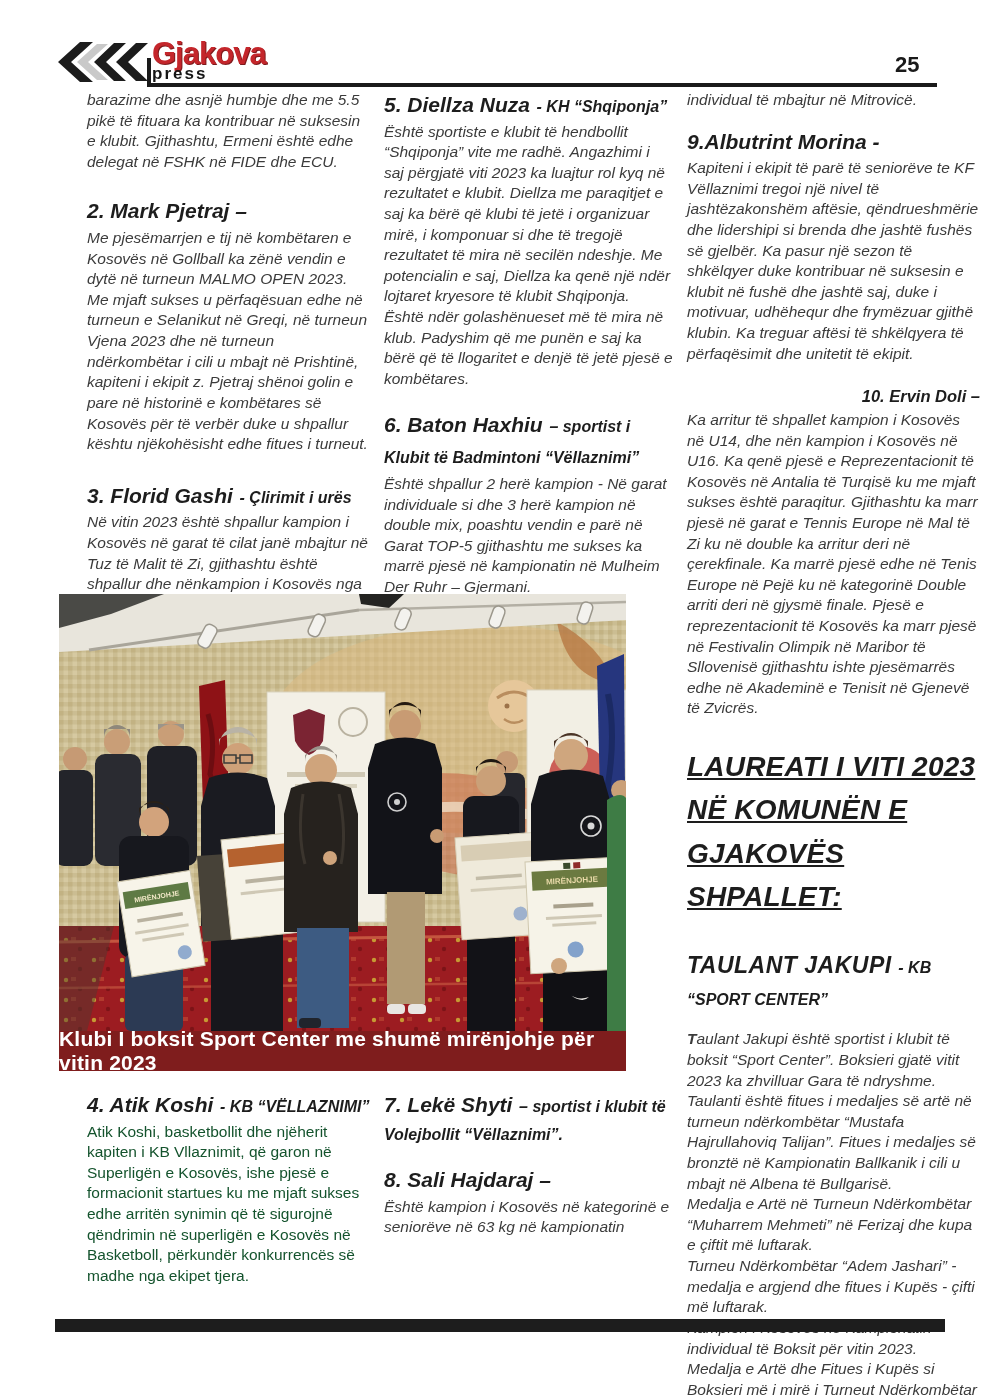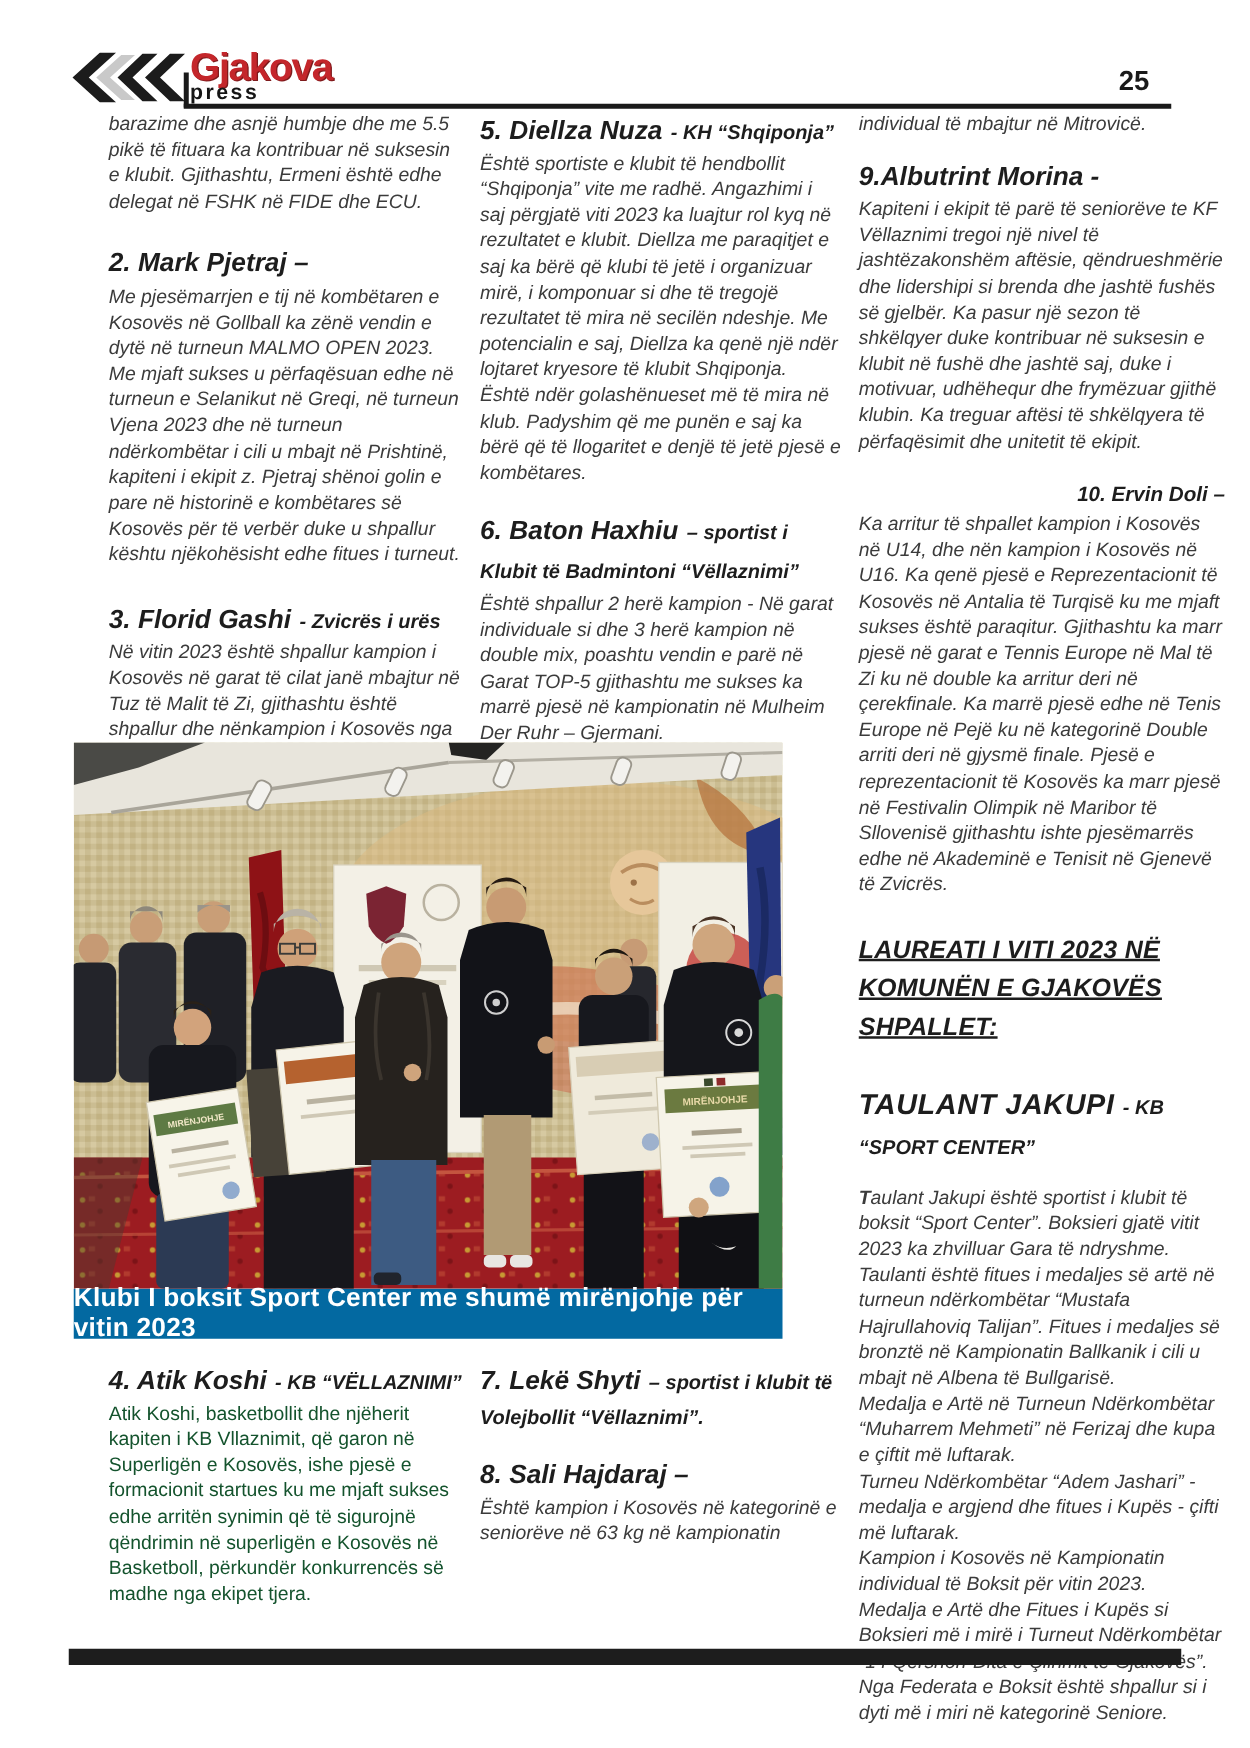--- a/index.html
+++ b/index.html
@@ -32,29 +32,29 @@
   .h-main{font-size:21px;font-weight:bold;}
   .h-tag{font-size:16px;font-weight:bold;}
   .mt-s2{margin-top:24px;margin-bottom:4px;}
   .mt-s3{margin-top:26px;margin-bottom:4px;}
   .mt-first{margin-bottom:4px;}
   .mt-s6{margin-top:18px;margin-bottom:4px;line-height:1.3;}
   .mt-s8{margin-top:20px;margin-bottom:4px;}
   .mt-s9{margin-top:16px;margin-bottom:4px;}
   .h-small .h-main{font-size:16.5px;}
   .mt-s10{margin-top:16px;margin-bottom:2px;text-align:right;}
-  .laureati{margin-top:26px;margin-bottom:6px;font-size:20px;font-weight:bold;font-style:italic;
+  .laureati{margin-top:26px;margin-bottom:6px;font-size:28px;font-weight:bold;font-style:italic;
     color:#1d1d1d;text-decoration:underline;line-height:1.55;letter-spacing:0.2px;}
   .taulant-h{margin-top:30px;margin-bottom:16px;line-height:1.35;}
   .taulant-h .h-main{font-size:23px;letter-spacing:0.5px;}
   .taulant-body::first-letter{font-weight:bold;}
   
   #photo{position:absolute;left:59px;top:594px;width:567px;}
   #photo svg{display:block;}
-  .caption{height:40px;background:#0369a1;color:#ffffff;font-size:21px;font-weight:bold;
+  .caption{height:40px;background:#7f1d1d;color:#ffffff;font-size:21px;font-weight:bold;
     display:flex;align-items:center;justify-content:center;letter-spacing:0.2px;}
   
   .footer-bar{position:absolute;left:55px;top:1319px;width:890px;height:13px;background:#1d1d1d;}
 </style>
 </head>
 <body>
 
 <div class="hdr-arrows">
   <svg width="96" height="40" viewBox="0 0 96 40">
     <path d="M43 2 L23 20 L43 38 L54 38 L34 20 L54 2 Z" fill="#c9c9c9"></path>
@@ -72,21 +72,21 @@
 <div class="page-num">25</div>
 
 <div class="col" id="col1-top">
   <p class="body">barazime dhe asnjë humbje dhe me 5.5 pikë të fituara ka kontribuar në suksesin e klubit. Gjithashtu, Ermeni është edhe delegat në FSHK në FIDE dhe ECU.</p>
   <h2 class="h mt-s2">
     <span class="h-main">2. Mark Pjetraj –</span>
   </h2>
   <p class="body">Me pjesëmarrjen e tij në kombëtaren e Kosovës në Gollball ka zënë vendin e dytë në turneun MALMO OPEN 2023. Me mjaft sukses u përfaqësuan edhe në turneun e Selanikut në Greqi, në turneun Vjena 2023 dhe në turneun ndërkombëtar i cili u mbajt në Prishtinë, kapiteni i ekipit z. Pjetraj shënoi golin e pare në historinë e kombëtares së Kosovës për të verbër duke u shpallur kështu njëkohësisht edhe fitues i turneut.</p>
   <h2 class="h mt-s3">
     <span class="h-main">3. Florid Gashi</span>
-    <span class="h-tag">- Zvicrës i urës</span>
+    <span class="h-tag">- Çlirimit i urës</span>
   </h2>
   <p class="body">Në vitin 2023 është shpallur kampion i Kosovës në garat të cilat janë mbajtur në Tuz të Malit të Zi, gjithashtu është shpallur dhe nënkampion i Kosovës nga garat e kërcimeve nga Ura e Fshejt.</p>
 </div>
 
 <div class="col" id="col2-top">
   <h2 class="h mt-first">
     <span class="h-main">5. Diellza Nuza</span>
     <span class="h-tag">- KH “Shqiponja”</span>
   </h2>
   <p class="body">Është sportiste e klubit të hendbollit “Shqiponja” vite me radhë. Angazhimi i saj përgjatë viti 2023 ka luajtur rol kyq në rezultatet e klubit. Diellza me paraqitjet e saj ka bërë që klubi të jetë i organizuar mirë, i komponuar si dhe të tregojë rezultatet të mira në secilën ndeshje. Me potencialin e saj, Diellza ka qenë një ndër lojtaret kryesore të klubit Shqiponja. Është ndër golashënueset më të mira në klub. Padyshim që me punën e saj ka bërë që të llogaritet e denjë të jetë pjesë e kombëtares.</p>

